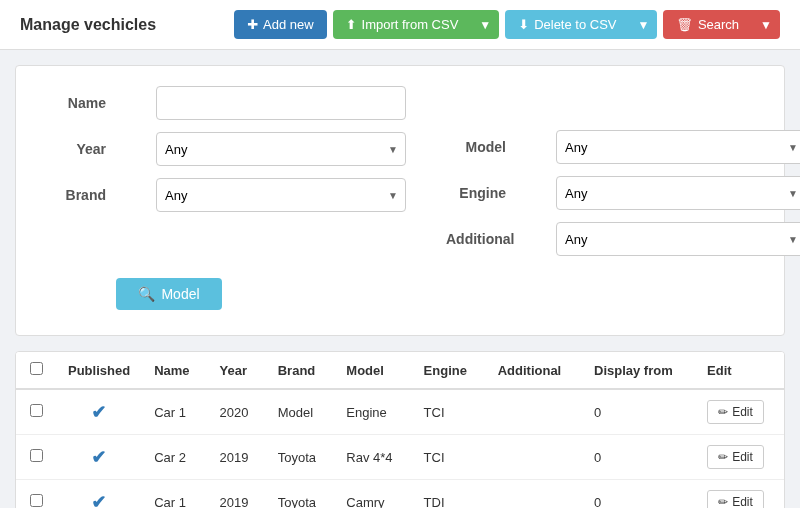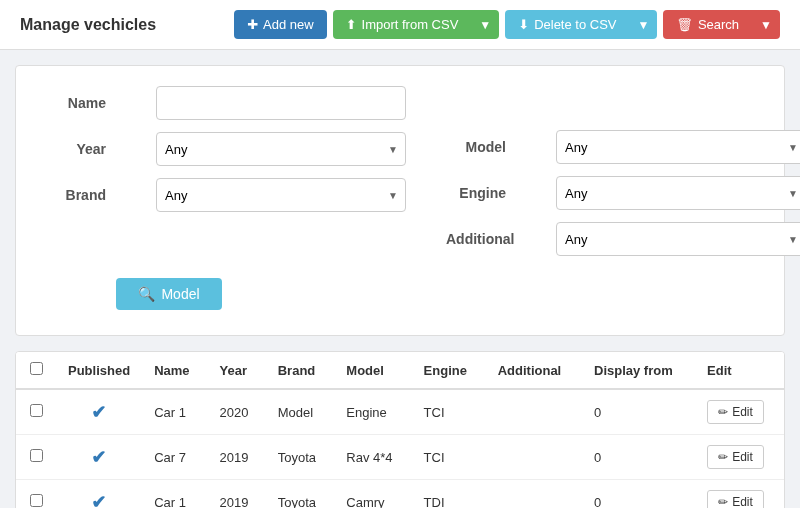--- a/index.html
+++ b/index.html
@@ -219,21 +219,21 @@
         </button>
       </td>
     </tr>
           <tr>
       <td class="check-col">
         <input type="checkbox" style="">
       </td>
       <td class="check-col">
         <span class="checkmark">✔</span>
       </td>
-      <td>Car 7</td>
+      <td>Car 2</td>
       <td>2019</td>
       <td>Toyota</td>
       <td>Rav 4*4</td>
       <td>TCI</td>
       <td></td>
       <td>0</td>
       <td>
         <button class="edit-btn">
           <span>✏</span>
           Edit

